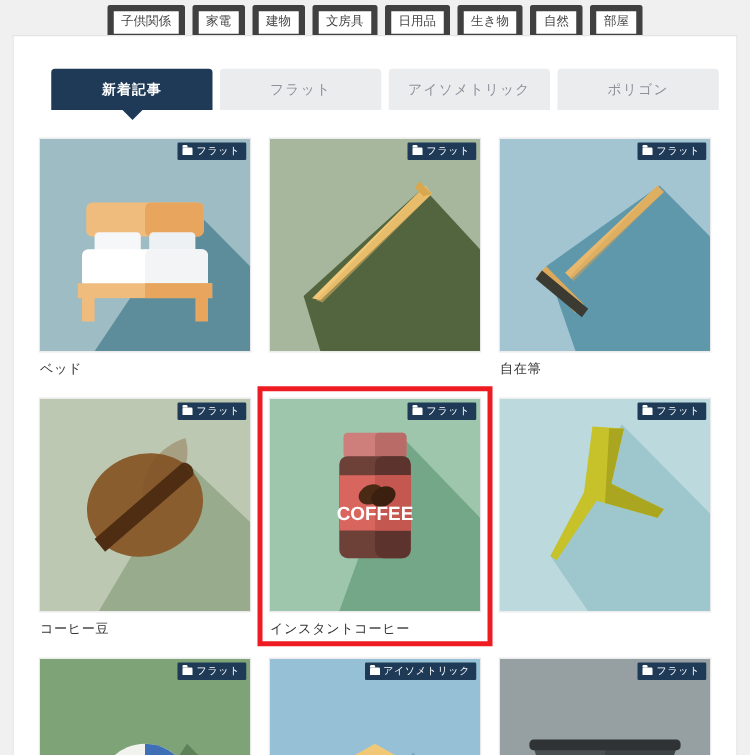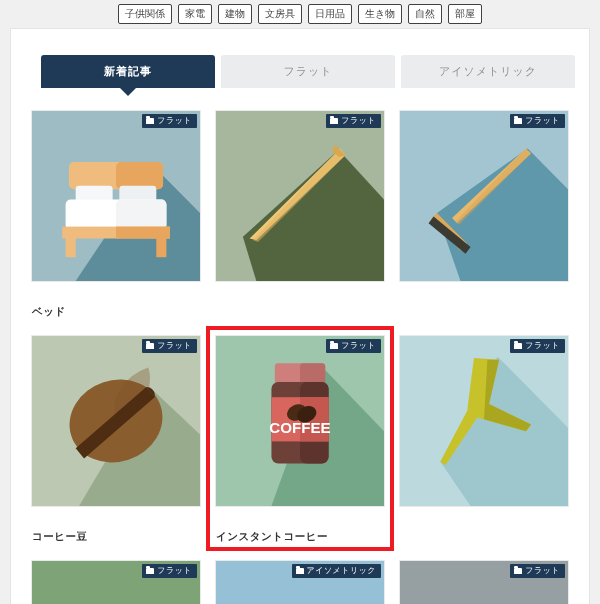--- a/index.html
+++ b/index.html
@@ -20,21 +20,21 @@
   .tagbar {
     display: flex;
     justify-content: center;
     align-items: center;
     gap: 6px;
     padding: 4px 0 6px 0;
     background: #f0f0f0;
   }
   .tag {
     background: #ffffff;
-    border: 1px solid #404040;
+    border: 5px solid #404040;
     border-radius: 2px;
     font-size: 10px;
     line-height: 1;
     padding: 4px 6px;
     color: #444;
     white-space: nowrap;
     cursor: pointer;
   }
 
   
@@ -156,25 +156,24 @@
     left: 0;
     top: -2px;
     width: 4px;
     height: 2px;
     background: #fff;
     border-radius: 1px 1px 0 0;
   }
   .caption {
     font-size: 10.5px;
     color: #333;
-    padding: 23px 1px 0 1px;
+    padding: 6px 1px 0 1px;
     letter-spacing: .5px;
     white-space: nowrap;
     overflow: hidden;
-    font-weight: bold;
   }
   svg { display: block; width: 100%; height: 100%; }
 </style>
 </head>
 <body>
 
 <div class="tagbar">
   <div class="tag">子供関係</div>
   <div class="tag">家電</div>
   <div class="tag">建物</div>
@@ -184,20 +183,21 @@
   <div class="tag">自然</div>
   <div class="tag">部屋</div>
 </div>
 
 <div class="panel">
 
   <div class="tabs">
     <div class="tab active">新着記事</div>
     <div class="tab">フラット</div>
     <div class="tab">アイソメトリック</div>
+    <div class="tab">ポリゴン</div>
   </div>
 
   <div class="grid">
 
     <div class="card">
       <div class="thumb">
         <div class="thumb-inner">
           <svg viewBox="0 0 100 100" preserveAspectRatio="none">
             <rect width="100" height="100" fill="#9dbcc4"></rect>
             <path d="M72 32 L100 60 L100 100 L26 100 Z" fill="#5d8d9b"></path>
@@ -249,20 +249,21 @@
             <path d="M75 22 L78 25 L35 67 L33 65 Z" fill="#d4a355" opacity=".5"></path>
             <path d="M22 60 L40 78 L36 82 L18 64 Z" fill="#dca95a"></path>
             <path d="M20 62 L42 80 L39 84 L17 66 Z" fill="#3b3a33"></path>
           </svg>
         </div>
         <div class="badge">
           <span class="folder"></span>
           <span>フラット</span>
         </div>
       </div>
+      <div class="caption">自在箒</div>
     </div>
 
     <div class="card">
       <div class="thumb">
         <div class="thumb-inner">
           <svg viewBox="0 0 100 100" preserveAspectRatio="none">
             <rect width="100" height="100" fill="#bcc8b2"></rect>
             <path d="M70 30 L100 58 L100 100 L28 100 Z" fill="#98ab8c"></path>
             <ellipse cx="50" cy="50" rx="28" ry="24" transform="rotate(-18 50 50)" fill="#8a5d2e"></ellipse>
             <path d="M50 50 a28 24 0 0 1 28 -24 a28 24 0 0 1 -28 24" transform="rotate(-18 50 50)" fill="#7d5228" opacity=".35"></path>

